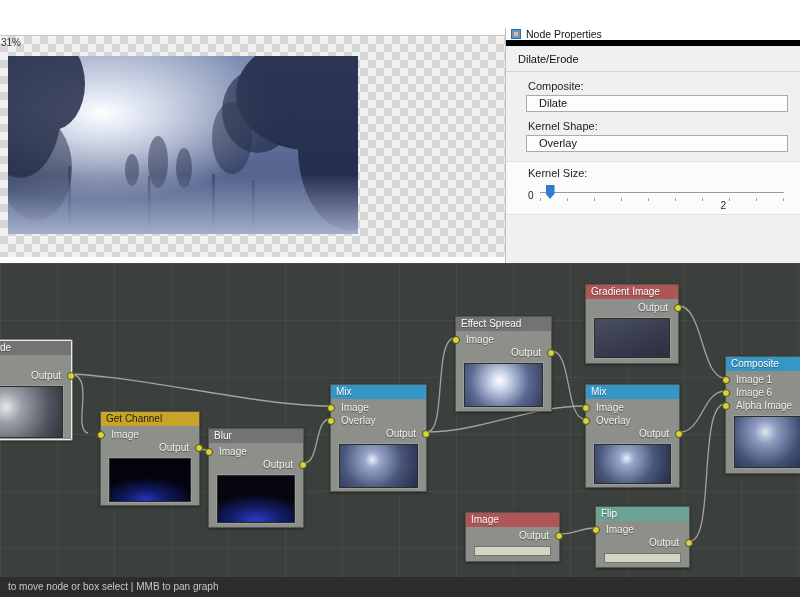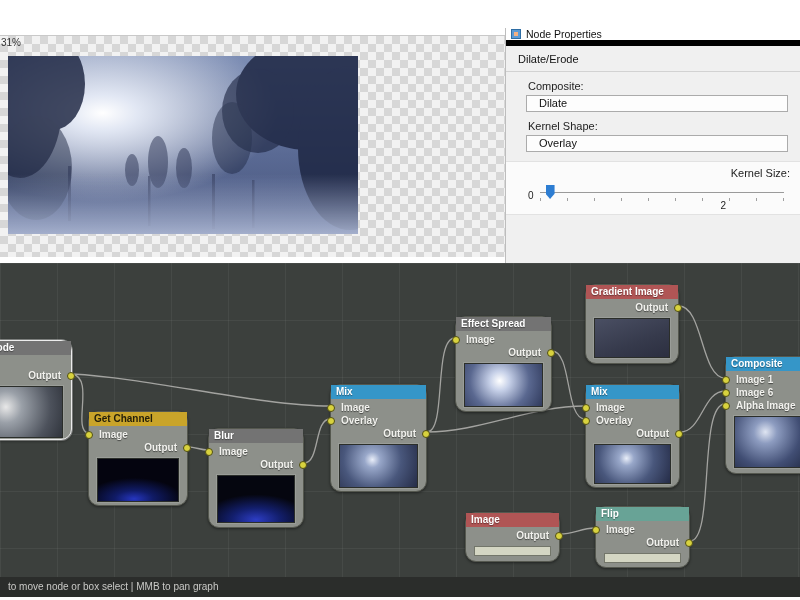--- a/index.html
+++ b/index.html
@@ -37,21 +37,21 @@
   .props-sep { border:none; border-top:1px solid #d2d2d2; margin:0 0 4px 0; }
   .prop-label { font-size:11px; color:#222; margin:8px 0 3px 22px; }
   .prop-dropdown {
     margin-left:20px; width:262px; height:17px; background:#fdfdfd;
     border:1px solid #ababab; font-size:11px; color:#111; line-height:15px; padding-left:12px;
   }
   .slider-box {
     margin-top:9px; background:#fbfbfb; border-top:1px solid #e2e2e2; border-bottom:1px solid #e2e2e2;
     padding:5px 10px 4px 22px; height:54px; position:relative;
   }
-  .slider-box .prop-label { margin:0 0 8px 0;text-align:right; }
+  .slider-box .prop-label { margin:0 0 8px 0; }
   .slider-row { display:flex; align-items:center; gap:6px; }
   .slider-min { font-size:10px; color:#222; }
   .slider-track-wrap { position:relative; flex:1; height:16px; }
   .slider-track { position:absolute; left:0; right:6px; top:5px; height:1px; background:#9a9a9a; }
   .slider-ticks { position:absolute; left:0; right:6px; top:11px; height:3px;
     background-image:repeating-linear-gradient(90deg,#a0a0a0 0 1px, transparent 1px 27px); }
   .slider-handle {
     position:absolute; left:6px; top:-2px; width:9px; height:14px; background:#2d7dd2;
     clip-path:polygon(0 0,100% 0,100% 62%,50% 100%,0 62%);
   }
@@ -65,21 +65,21 @@
       linear-gradient(rgba(255,255,255,0.05) 1px, transparent 1px),
       linear-gradient(90deg, rgba(255,255,255,0.05) 1px, transparent 1px);
     background-size:57px 57px;
     overflow:hidden;
   }
   .wires { position:absolute; left:0; top:0; width:800px; height:334px; pointer-events:none; }
   .wires path { fill:none; stroke:#a3a3a0; stroke-width:1.3; }
 
   .node {
     position:absolute; background:#8d908a; border:1px solid #55584f;
-    box-shadow:0 1px 3px rgba(0,0,0,0.45); border-radius:11px;font-weight:bold;
+    box-shadow:0 1px 3px rgba(0,0,0,0.45); border-radius:1px;
   }
   .node.selected { border:1px solid #ececec; box-shadow:0 0 0 1px rgba(255,255,255,0.35), 0 1px 3px rgba(0,0,0,0.5); }
   .node-header {
     height:14px; font-size:10px; line-height:14px; padding-left:5px; color:#fff;
     text-shadow:0 1px 1px rgba(0,0,0,0.4); overflow:hidden; white-space:nowrap;
   }
   .h-green { background:#737373; }
   .h-yellow { background:#c9a42a; color:#25200a; text-shadow:none; }
   .h-blue { background:#3596c8; }
   .h-red { background:#b05555; }
@@ -211,21 +211,21 @@
 
     <div class="node selected" style="left:-50px;top:77px;width:122px;height:100px">
       <div class="node-header h-green">Dilate/Erode</div>
       <div class="io-row out gap-top">
         <span>Output</span>
         <span class="port out"></span>
       </div>
       <div class="thumb t-gray" style="height:52px"></div>
     </div>
 
-    <div class="node" style="left:88px;top:148px;width:100px;height:95px">
+    <div class="node" style="left:100px;top:148px;width:100px;height:95px">
       <div class="node-header h-yellow">Get Channel</div>
       <div class="io-row" style="margin-top:2px">
         <span class="port in"></span>
         <span>Image</span>
       </div>
       <div class="io-row out">
         <span>Output</span>
         <span class="port out"></span>
       </div>
       <div class="thumb t-darkblue1" style="height:44px"></div>

